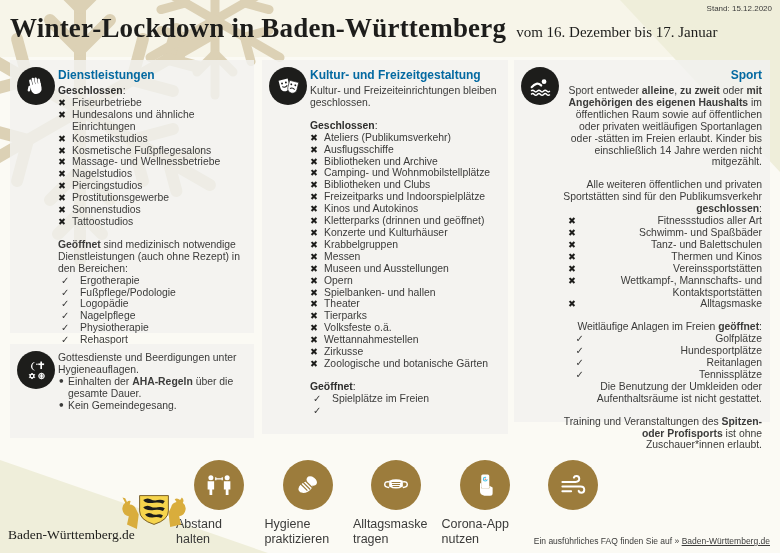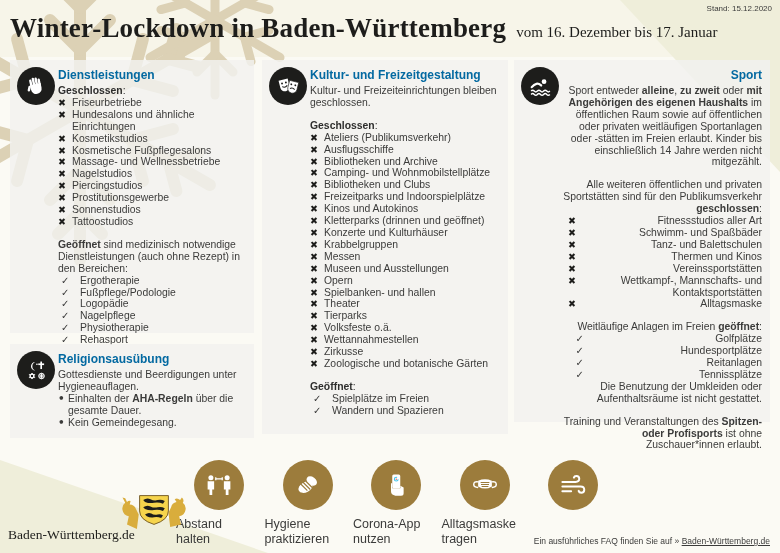--- a/index.html
+++ b/index.html
@@ -211,21 +211,20 @@
       <g stroke="#fff" stroke-width="0.9" fill="none">
         <path d="M5.1 18.8 h5.2 l-2.6 -4.4 z"></path>
           <path d="M5.1 15.8 h5.2 l-2.6 4.4 z"></path>
       </g>
       <g stroke="#fff" stroke-width="0.9" fill="none">
         <circle cx="16.8" cy="17.3" r="2.7"></circle>
         <path d="M14.1 17.3 h5.4 M16.8 14.6 v5.4 M14.9 15.4 l3.8 3.8 M18.7 15.4 l-3.8 3.8"></path>
       </g>
     </svg>
   </div>
-  <div class="sec-title">Religionsausübung</div>
   <div>Gottesdienste und Beerdigungen unter Hygieneauflagen.</div>
   <div>
 
       <div class="item">
         <span class="mark mark-bullet">•</span>
         <span class="item-text"><span>Einhalten der </span><span class="b">AHA-Regeln</span><span> über die gesamte Dauer.</span></span>
       </div>
 
       <div class="item">
         <span class="mark mark-bullet">•</span>
@@ -359,21 +358,20 @@
   <div class="block lbl"><span class="b">Geöffnet</span><span>:</span></div>
   <div>
 
       <div class="item">
         <span class="mark mark-check">✓</span>
         <span class="item-text">Spielplätze im Freien</span>
       </div>
 
       <div class="item">
         <span class="mark mark-check">✓</span>
-        <span class="item-text">Wandern und Spazieren</span>
       </div>
     </div>
 </div>
 
 <div class="card" id="card-sport">
   <div class="sec-icon">
     <svg viewBox="0 0 24 24" width="25" height="25">
       <circle cx="15.4" cy="7.4" r="2.3" fill="#fff"></circle>
       <path d="M3.6 12.6 q4.5 -5.6 9 -1.6" stroke="#fff" stroke-width="2.2" fill="none" stroke-linecap="round"></path>
       <path d="M3 16.4 q1.5 -1.6 3 0 t3 0 t3 0 t3 0 t3 0 t3 0" stroke="#fff" stroke-width="1.4" fill="none"></path>
@@ -474,40 +472,40 @@
         <path d="M6 11 l5.5 5.5 M8 9.8 l5.8 5.8 M10.3 9 l5 5" stroke="#9c7c3c" stroke-width="0.9" fill="none"></path>
       </svg>
     </div>
     <div class="m-label">
       <span>Hygiene</span><br><span>praktizieren</span>
     </div>
   </div>
   <div class="measure">
     <div class="m-circle">
       <svg viewBox="0 0 24 24" width="30" height="30">
+        <path fill="#fff" d="M6.5 8.5 q5.5 -2.3 11 0 v4.6 q-5.5 3.5 -11 0 z"></path>
+        <path d="M6.5 9.5 q-3.5 -0.5 -3.5 2 q0 2.5 3.6 2.4 M17.5 9.5 q3.5 -0.5 3.5 2 q0 2.5 -3.6 2.4" stroke="#fff" stroke-width="1.2" fill="none"></path>
+        <path d="M8.5 10 h7 M8.8 11.6 h6.4 M9.3 13.2 h5.4" stroke="#9c7c3c" stroke-width="0.9" fill="none"></path>
+      </svg>
+    </div>
+    <div class="m-label">
+      <span>Alltagsmaske</span><br><span>tragen</span>
+    </div>
+  </div>
+  <div class="measure">
+    <div class="m-circle">
+      <svg viewBox="0 0 24 24" width="30" height="30">
         <rect x="9" y="3.5" width="6.4" height="11" rx="1.2" fill="#fff"></rect>
         <circle cx="12.2" cy="7.3" r="1.5" fill="none" stroke="#45c5ea" stroke-width="0.9" stroke-dasharray="7 2.4"></circle>
         <circle cx="12.2" cy="7.3" r="0.5" fill="#e2413e"></circle>
         <path fill="#fff" d="M8 10.5 h1 v4 h6.5 v-2 l2.6 1.5 v4.5 q0 2 -2 2 h-4.6 q-3.5 -0.5 -3.5 -3.5 z"></path>
       </svg>
     </div>
     <div class="m-label">
       <span>Corona-App</span><br><span>nutzen</span>
-    </div>
-  </div>
-  <div class="measure">
-    <div class="m-circle">
-      <svg viewBox="0 0 24 24" width="30" height="30">
-        <path fill="#fff" d="M6.5 8.5 q5.5 -2.3 11 0 v4.6 q-5.5 3.5 -11 0 z"></path>
-        <path d="M6.5 9.5 q-3.5 -0.5 -3.5 2 q0 2.5 3.6 2.4 M17.5 9.5 q3.5 -0.5 3.5 2 q0 2.5 -3.6 2.4" stroke="#fff" stroke-width="1.2" fill="none"></path>
-        <path d="M8.5 10 h7 M8.8 11.6 h6.4 M9.3 13.2 h5.4" stroke="#9c7c3c" stroke-width="0.9" fill="none"></path>
-      </svg>
-    </div>
-    <div class="m-label">
-      <span>Alltagsmaske</span><br><span>tragen</span>
     </div>
   </div>
   <div class="measure">
     <div class="m-circle">
       <svg viewBox="0 0 24 24" width="30" height="30" stroke="#fff" fill="none" stroke-width="1.6" stroke-linecap="round">
         <path d="M3.5 9.5 h10.5 q3 0 3 -2.5 q0 -2.3 -2.3 -2.3 q-1.6 0 -2 1.4"></path>
         <path d="M3.5 13.2 h14.5 q3 0 3 2.6 q0 2.4 -2.4 2.4 q-1.7 0 -2.1 -1.5"></path>
         <path d="M3.5 16.9 h7"></path>
       </svg>
     </div>

